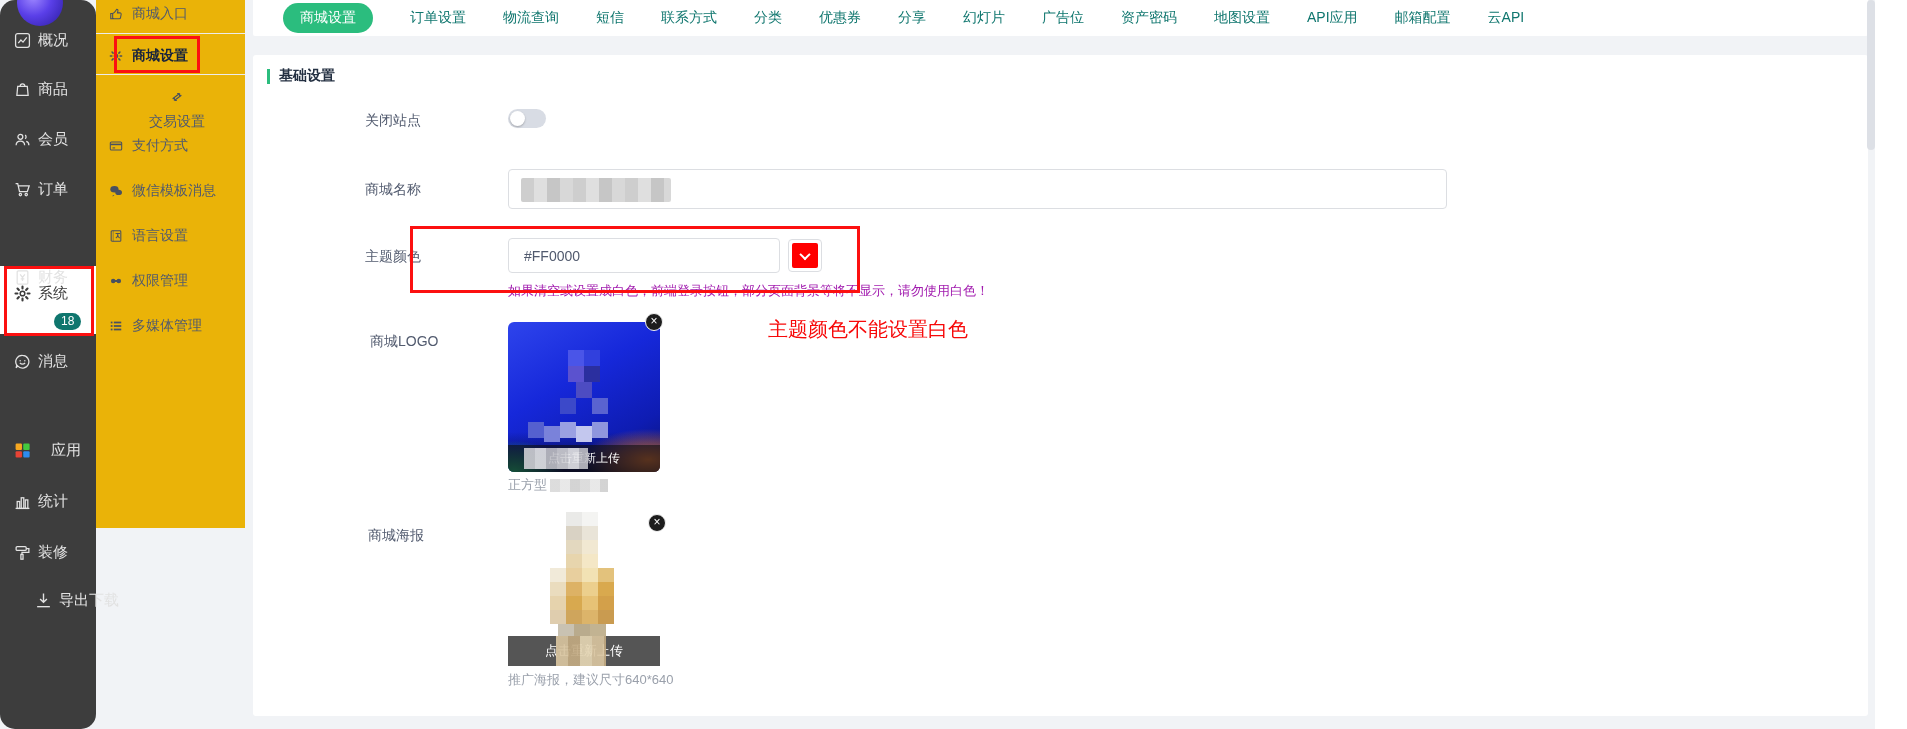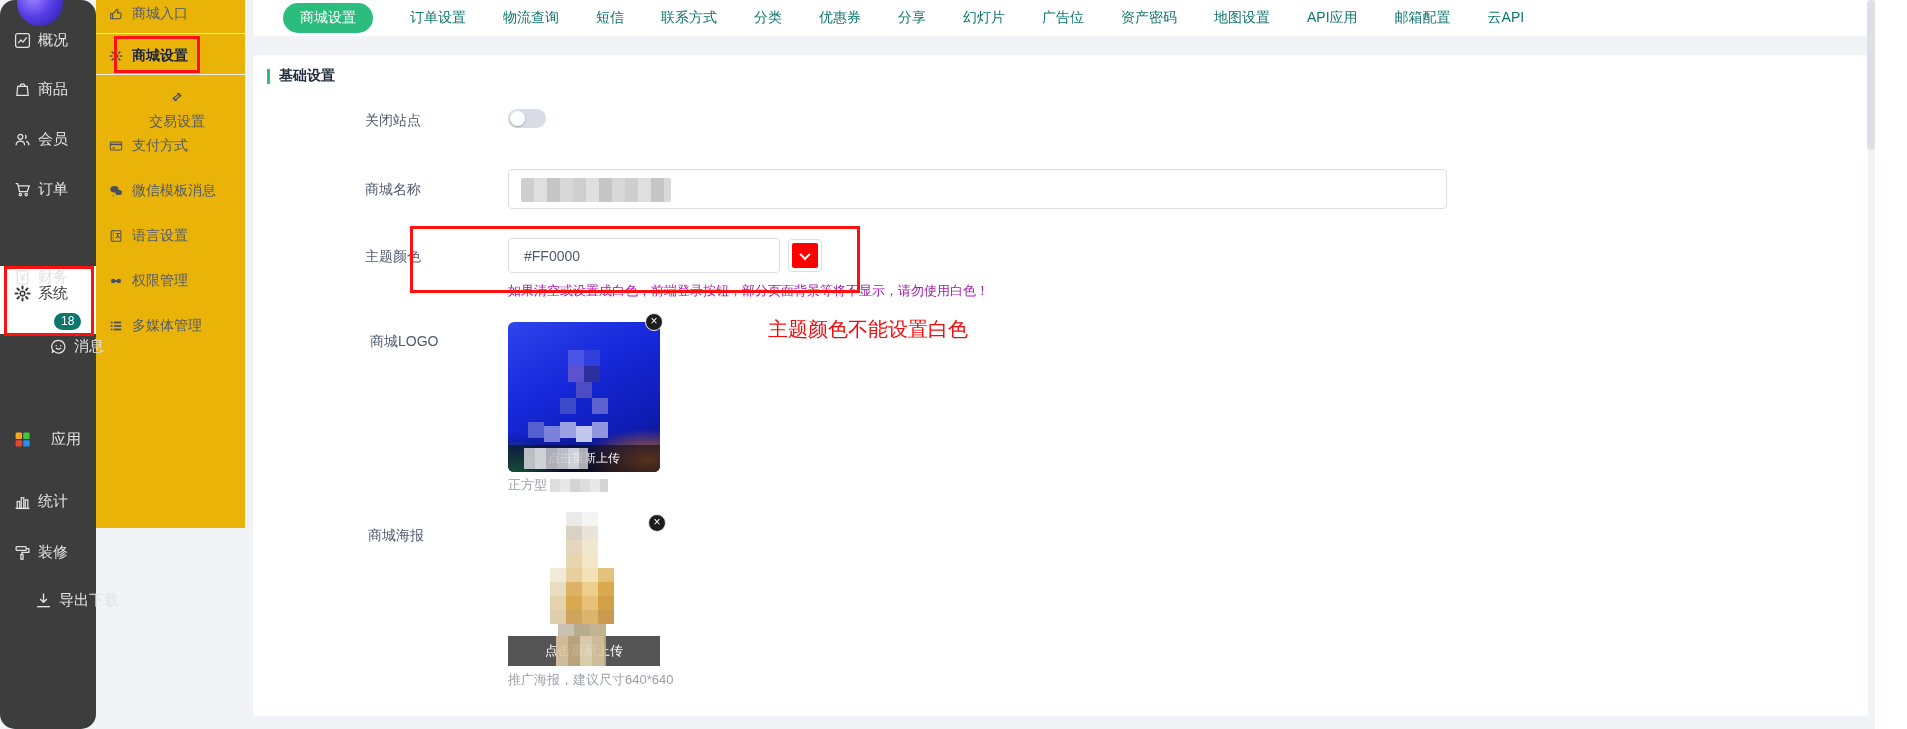--- a/index.html
+++ b/index.html
@@ -166,32 +166,32 @@
         <span class="ic">
           <svg viewBox="0 0 16 16" fill="none" stroke="currentColor">
             <circle cx="8" cy="8" r="2.2" stroke-width="1.4"></circle>
             <g stroke-width="2" stroke-linecap="round">
               <path d="M8 1.4v1.8M8 12.8v1.8M1.4 8h1.8M12.8 8h1.8M3.3 3.3l1.3 1.3M11.4 11.4l1.3 1.3M12.7 3.3l-1.3 1.3M4.6 11.4l-1.3 1.3"></path>
             </g>
           </svg>
         </span>
         <span>系统</span>
       </div>
-      <div class="side-item" style="top: 331px; margin-left: 36px;">
+      <div class="side-item" style="top: 346px;">
         <span class="ic">
           <svg viewBox="0 0 16 16" fill="none" stroke="currentColor" stroke-width="1.2">
             <path d="M8 2.2a6 6 0 1 1-4.6 9.9L2 14l.6-2.6A6 6 0 0 1 8 2.2z"></path>
             <circle cx="5.8" cy="7.2" r=".7" fill="currentColor" stroke="none"></circle>
             <circle cx="10.2" cy="7.2" r=".7" fill="currentColor" stroke="none"></circle>
             <path d="M5.5 9.5c1.5 1.2 3.5 1.2 5 0"></path>
           </svg>
         </span>
         <span>消息</span>
       </div>
-      <div class="side-item" style="top: 424px; gap: 20px;">
+      <div class="side-item" style="top: 435px; gap: 20px;">
         <span class="ic">
           <svg viewBox="0 0 16 16">
             <rect x="1.5" y="1.5" width="6" height="6" rx="1" fill="#f7a821"></rect>
             <rect x="8.7" y="1.5" width="6" height="6" rx="1" fill="#43c93e"></rect>
             <rect x="1.5" y="8.7" width="6" height="6" rx="1" fill="#e84335"></rect>
             <rect x="8.7" y="8.7" width="6" height="6" rx="1" fill="#2d8cf0"></rect>
           </svg>
         </span>
         <span>应用</span>
       </div>

